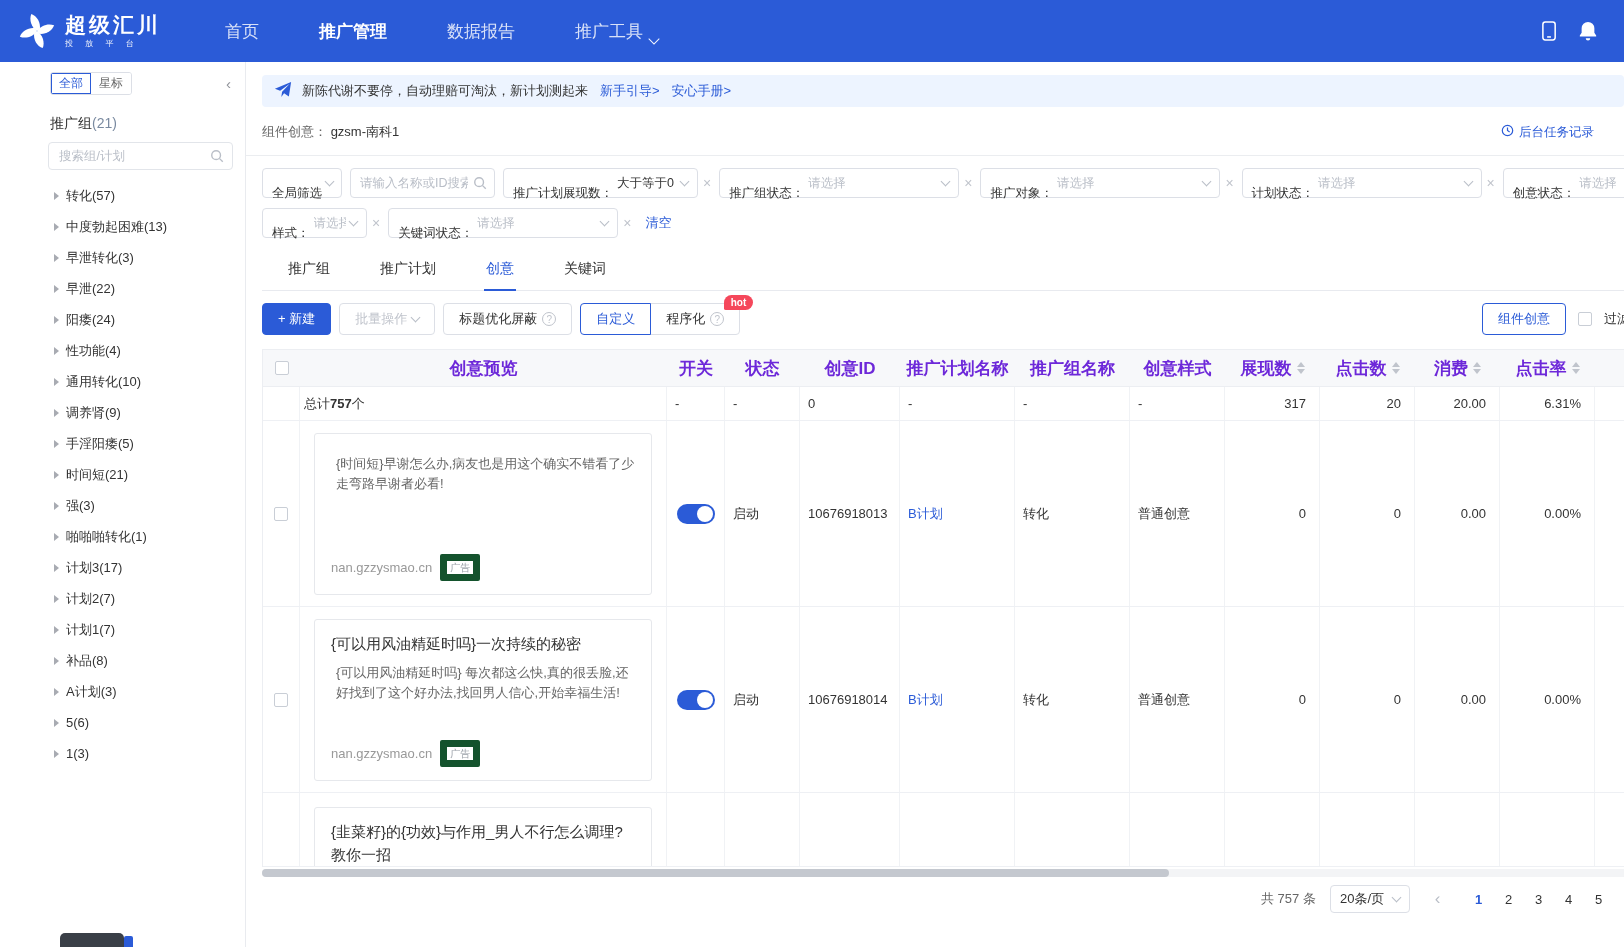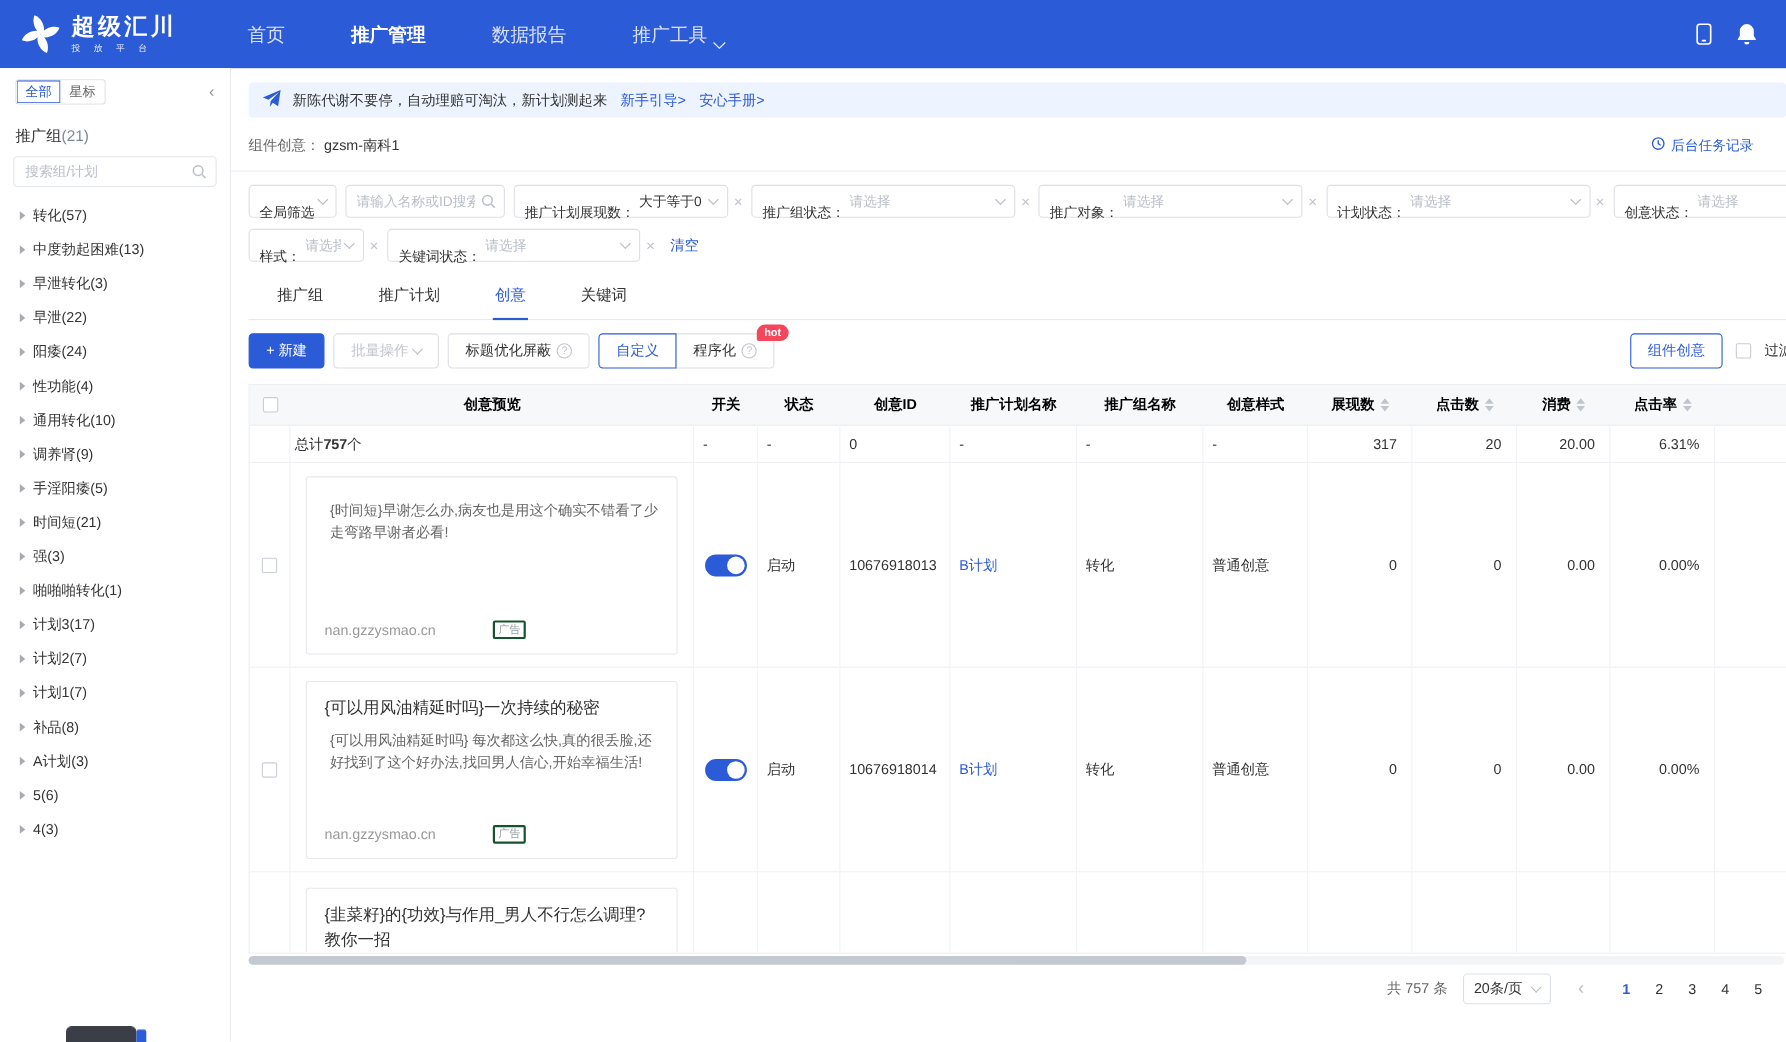--- a/index.html
+++ b/index.html
@@ -14,21 +14,21 @@
   .logo-sub { color:rgba(255,255,255,.92); font-size:8px; letter-spacing:5px; }
   .nav-items { display:flex; gap:60px; margin-left:64px; }
   .nav-item { color:rgba(255,255,255,.82); font-size:17px; display:flex; align-items:flex-end; gap:7px; cursor:pointer; white-space:nowrap; }
   .nav-item.active { color:#fff; font-weight:bold; }
   .topnav-right { margin-left:auto; display:flex; align-items:center; gap:20px; }
   .top-icon { display:inline-flex; cursor:pointer; }
 
   .layout { display:flex; height:885px; }
 
   
-  .sidebar { width:210px; border-right:1px solid #e9ebef; background:#fff; padding-top:10px; flex:none; }
+  .sidebar { width:210px; border-right:1px solid #e9ebef; background:#fff; padding-top:10px; flex:none;margin-left:36px; }
   .side-top { display:flex; align-items:center; padding:0 14px; }
   .seg { display:flex; border:1px solid #dcdfe6; border-radius:3px; overflow:hidden; }
   .seg-item { padding:2px 8px; font-size:12px; color:#666; background:#fff; cursor:pointer; }
   .seg-item.active { color:#2b5bd7; box-shadow:inset 0 0 0 1px #2b5bd7; }
   .collapse-btn { margin-left:auto; color:#909399; font-size:15px; cursor:pointer; }
   .group-title { margin:20px 14px 0; font-size:14px; color:#333; }
   .group-count { color:#7a8aa0; }
   .side-search { margin:9px 12px 0; position:relative; }
   .side-search input { width:100%; height:28px; border:1px solid #e2e5ea; border-radius:4px; padding:0 28px 0 10px; font-size:12.5px; color:#333; outline:none; font-family:inherit; }
   .side-search input::placeholder { color:#b9bec7; }
@@ -82,41 +82,41 @@
   .hot-badge { position:absolute; top:-9px; right:-14px; background:#f5475b; color:#fff; font-size:10px; line-height:15px; padding:0 7px; border-radius:8px 8px 8px 2px; font-weight:bold; }
   .info-i { width:14px; height:14px; border:1px solid #c0c4cc; border-radius:50%; color:#c0c4cc; font-size:10px; display:inline-flex; align-items:center; justify-content:center; flex:none; }
   .toolbar-right { margin-left:auto; display:flex; align-items:center; gap:12px; margin-right:-6px; }
   .cb-label { font-size:13px; color:#333; white-space:nowrap; }
   .checkbox { width:14px; height:14px; border:1px solid #c9ced6; border-radius:2px; background:#fff; display:inline-block; cursor:pointer; flex:none; }
 
   
   .table { margin-top:14px; width:1422px; border:1px solid #eceef2; border-bottom:none; }
   .cols { display:grid; grid-template-columns:37px 367px 58px 75px 100px 115px 115px 95px 95px 95px 85px 95px 90px; align-items:stretch; }
   .thead { background:#f7f8fa; height:37px; border-bottom:1px solid #eceef2; }
-  .th { display:flex; align-items:center; justify-content:center; font-size:13px; font-weight:bold; color:#000000; }
+  .th { display:flex; align-items:center; justify-content:center; font-size:17px; font-weight:bold; color:#6d28d9; }
   .trow { border-bottom:1px solid #eef0f4; }
   .cell { display:flex; align-items:center; padding:0 8px; border-right:1px solid #f0f2f5; font-size:13px; color:#333; overflow:hidden; }
   .cell.last { border-right:none; }
   .num { justify-content:flex-end; padding-right:13px; }
   .center { justify-content:center; }
   .pad-s { padding-left:4px; }
   .summary { height:34px; }
   .drow { height:186px; }
   .partial-row { height:74px; overflow:hidden; }
   .cb-col { justify-content:center; padding:0; }
   .sort { display:inline-flex; flex-direction:column; gap:2px; margin-left:5px; cursor:pointer; }
   .su { width:0; height:0; border-left:4px solid transparent; border-right:4px solid transparent; border-bottom:5px solid #c0c4cc; }
   .sd { width:0; height:0; border-left:4px solid transparent; border-right:4px solid transparent; border-top:5px solid #c0c4cc; }
   .card-cell { padding:0; align-items:flex-start; }
   .creative-card { margin:12px 14px; width:339px; height:162px; border:1px solid #e6e8ec; border-radius:3px; padding:13px 16px; display:flex; flex-direction:column; background:#fff; cursor:pointer; }
   .partial-row .creative-card { height:auto; margin:14px; }
   .card-title { font-size:15px; line-height:1.5; color:#333; }
   .card-desc { margin-top:7px; padding-left:5px; font-size:13px; color:#666; line-height:1.55; }
   .card-url { margin-top:auto; display:flex; align-items:center; gap:8px; color:#999; font-size:13px; }
-  .ad-tag { border:2px solid #14532d; color:#9aa0a8; font-size:10px; line-height:13px; padding:0 3px; border-radius:2px;margin-left:44px; }
+  .ad-tag { border:7px solid #14532d; color:#9aa0a8; font-size:10px; line-height:13px; padding:0 3px; border-radius:2px; }
   .toggle { width:38px; height:20px; border-radius:10px; background:#2b5bd7; position:relative; display:inline-block; cursor:pointer; flex:none; }
   .toggle::after { content:""; position:absolute; top:2px; right:2px; width:16px; height:16px; background:#fff; border-radius:50%; }
   .link { color:#2b5bd7; cursor:pointer; }
 
   .hscroll { margin-top:2px; width:1396px; height:8px; background:#f3f4f6; border-radius:4px; position:relative; }
   .hscroll-thumb { position:absolute; left:0; top:0; width:65%; height:8px; background:#c4c8cf; border-radius:4px; cursor:pointer; }
 
   .pagination { margin-top:8px; display:flex; align-items:center; justify-content:flex-end; gap:14px; font-size:13px; color:#666; }
   .pg-size { height:28px; border:1px solid #dcdfe6; border-radius:4px; display:flex; align-items:center; gap:9px; padding:0 9px; color:#333; cursor:pointer; }
   .pg-btn { min-width:27px; height:27px; display:inline-flex; align-items:center; justify-content:center; color:#333; cursor:pointer; }
@@ -267,21 +267,21 @@
         <div class="side-item">
         <span class="caret"></span>
         <span class="side-label">A计划(3)</span>
       </div>
         <div class="side-item">
         <span class="caret"></span>
         <span class="side-label">5(6)</span>
       </div>
         <div class="side-item">
         <span class="caret"></span>
-        <span class="side-label">4(3)</span>
+        <span class="side-label">1(3)</span>
       </div>
       </div>
   </aside>
 
   <main class="main">
 
     <div class="notice">
       <span>
         <svg width="18" height="18" viewBox="0 0 20 20">
             <path fill="#2b5bd7" d="M19 1 1 8.5l5.8 2.3L17.5 3 9 12l-.9 5.8 3.1-4.1 5.3 3.6z"></path>

